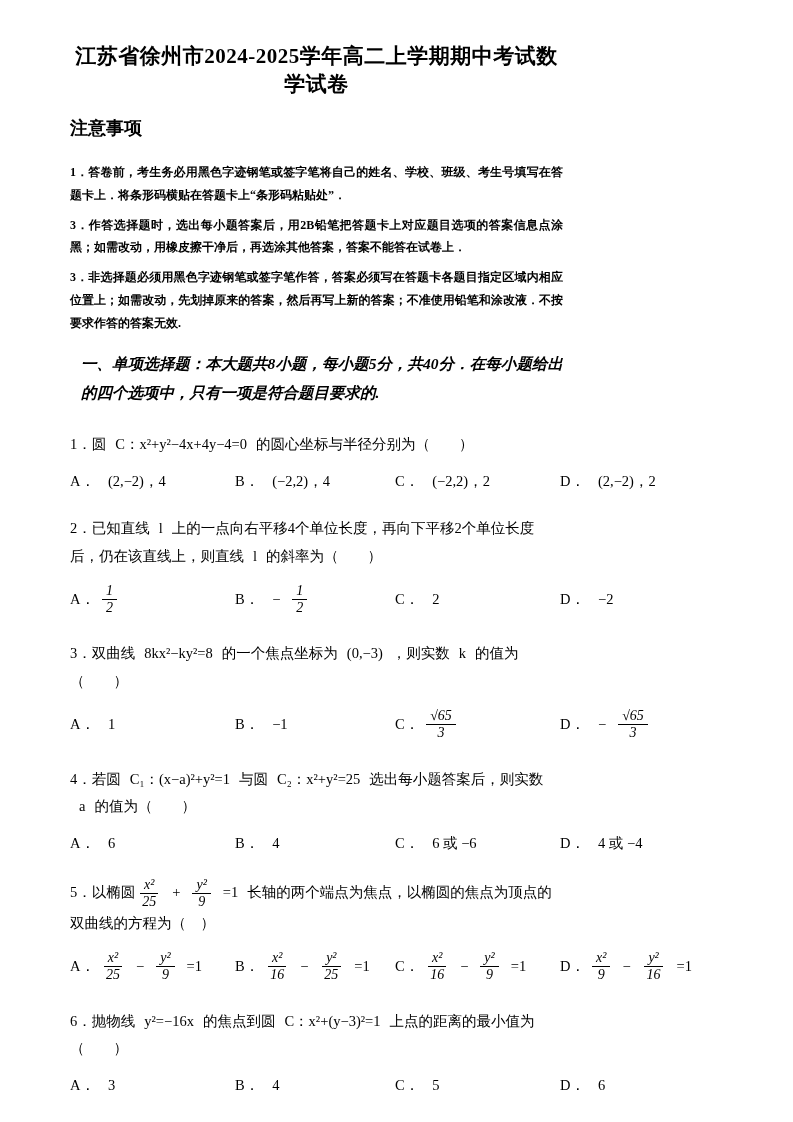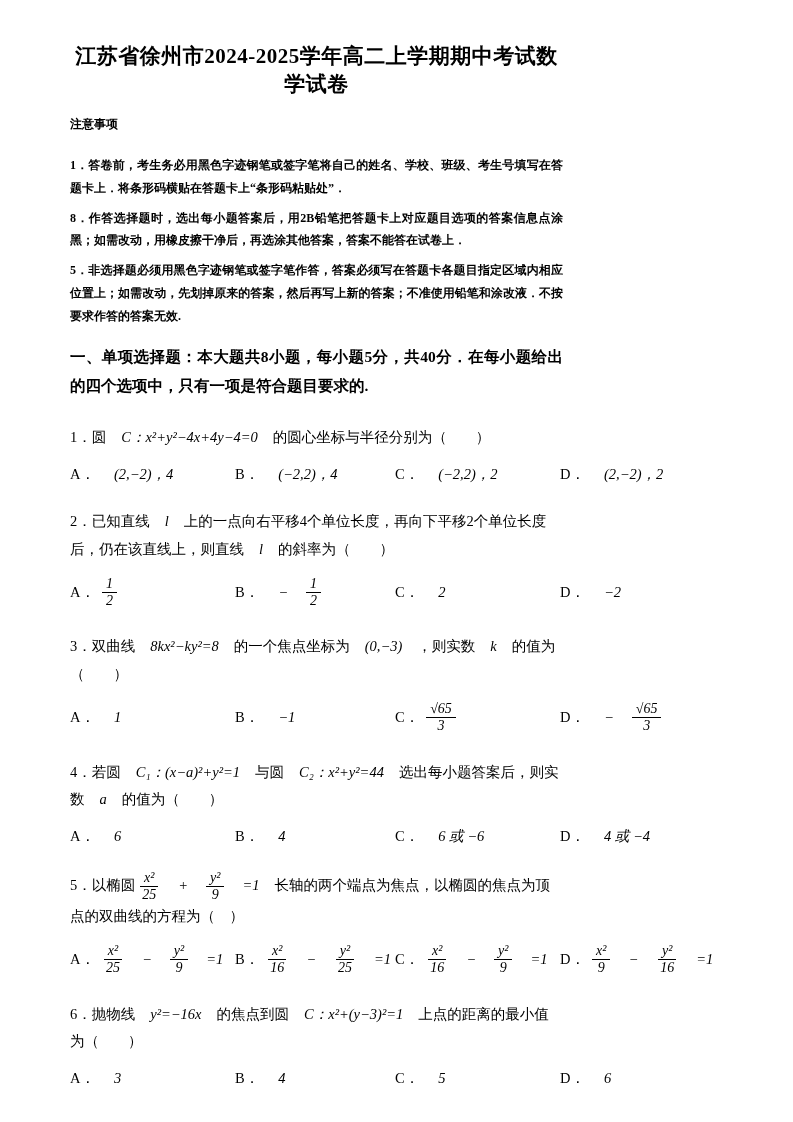--- a/index.html
+++ b/index.html
@@ -5,34 +5,34 @@
   html,body{margin:0;padding:0;background:#ffffff;}
   .page{
     width:633px;min-height:1122px;box-sizing:border-box;
     padding:42px 70px 40px 70px;background:#fff;color:#000;
     font-family:"Liberation Serif","DejaVu Serif",serif;
   }
   .title{
     font-size:21px;font-weight:bold;text-align:center;
     margin:0 0 18px 0;letter-spacing:0.5px;
   }
-  .notice-heading{font-size:12px;font-weight:bold;margin:2px 0 21px 0;}
+  .notice-heading{font-size:18px;font-weight:bold;margin:2px 0 21px 0;}
   .notice{
     font-size:12px;font-weight:bold;line-height:1.9;
     margin:7px 0;text-align:justify;
   }
   .section-intro{
     font-size:15.5px;font-weight:bold;line-height:1.9;
-    margin:14px 0 0 0;text-align:justify;
+    margin:14px 0 0 11px;text-align:justify;font-style:italic;
   }
   .question{margin-top:24px;}
   .stem{font-size:14.5px;line-height:1.9;margin:0;}
   .math{
-    font-family:"Liberation Serif",serif;font-style:italic;
-    margin:0 15px;white-space:nowrap;
+    font-family:"Liberation Serif",serif;
+    margin:0 9px;white-space:nowrap;
   }
   .opt-label{margin-right:4px;}
   .options{
     display:grid;grid-template-columns:165px 160px 165px auto;
     margin-top:13px;font-size:14.5px;align-items:center;
   }
   .opt{display:flex;align-items:center;}
   .frac{
     display:inline-flex;flex-direction:column;align-items:center;
     vertical-align:middle;line-height:1.15;margin:0 3px;
@@ -44,22 +44,22 @@
 </style>
 </head>
 <body>
 
 <div class="page">
 
   <h1 class="title">江苏省徐州市2024-2025学年高二上学期期中考试数学试卷</h1>
 
   <div class="notice-heading">注意事项</div>
   <p class="notice">1．答卷前，考生务必用黑色字迹钢笔或签字笔将自己的姓名、学校、班级、考生号填写在答题卡上．将条形码横贴在答题卡上“条形码粘贴处”．</p>
-  <p class="notice">8．作答选择题时，选出每小题答案后，用2B铅笔把答题卡上对应题目选项的答案信息点涂黑；如需改动，用橡皮擦干净后，再选涂其他答案，答案不能答在试卷上．</p>
-  <p class="notice">5．非选择题必须用黑色字迹钢笔或签字笔作答，答案必须写在答题卡各题目指定区域内相应位置上；如需改动，先划掉原来的答案，然后再写上新的答案；不准使用铅笔和涂改液．不按要求作答的答案无效.</p>
+  <p class="notice">3．作答选择题时，选出每小题答案后，用2B铅笔把答题卡上对应题目选项的答案信息点涂黑；如需改动，用橡皮擦干净后，再选涂其他答案，答案不能答在试卷上．</p>
+  <p class="notice">3．非选择题必须用黑色字迹钢笔或签字笔作答，答案必须写在答题卡各题目指定区域内相应位置上；如需改动，先划掉原来的答案，然后再写上新的答案；不准使用铅笔和涂改液．不按要求作答的答案无效.</p>
 
   <p class="section-intro">一、单项选择题：本大题共8小题，每小题5分，共40分．在每小题给出的四个选项中，只有一项是符合题目要求的.</p>
 
   <div class="question">
     <p class="stem"><span>1．圆</span><span class="math">C：x²+y²−4x+4y−4=0</span><span>的圆心坐标与半径分别为（　　）</span></p>
     <div class="options">
       <div class="opt">
           <span class="opt-label">A．</span>
           <span class="math">(2,−2)，4</span>
         </div>
@@ -130,21 +130,21 @@
           <span class="math">−</span>
           <span class="frac">
             <span class="num">√65</span>
             <span class="den">3</span>
           </span>
         </div>
     </div>
   </div>
 
   <div class="question">
-    <p class="stem"><span>4．若圆</span><span class="math">C₁：(x−a)²+y²=1</span><span>与圆</span><span class="math">C₂：x²+y²=44</span><span>选出每小题答案后，则实数</span><span class="math">a</span><span>的值为（　　）</span></p>
+    <p class="stem"><span>4．若圆</span><span class="math">C₁：(x−a)²+y²=1</span><span>与圆</span><span class="math">C₂：x²+y²=25</span><span>选出每小题答案后，则实数</span><span class="math">a</span><span>的值为（　　）</span></p>
     <div class="options">
       <div class="opt">
           <span class="opt-label">A．</span>
           <span class="math">6</span>
         </div>
       <div class="opt">
           <span class="opt-label">B．</span>
           <span class="math">4</span>
         </div>
       <div class="opt">

